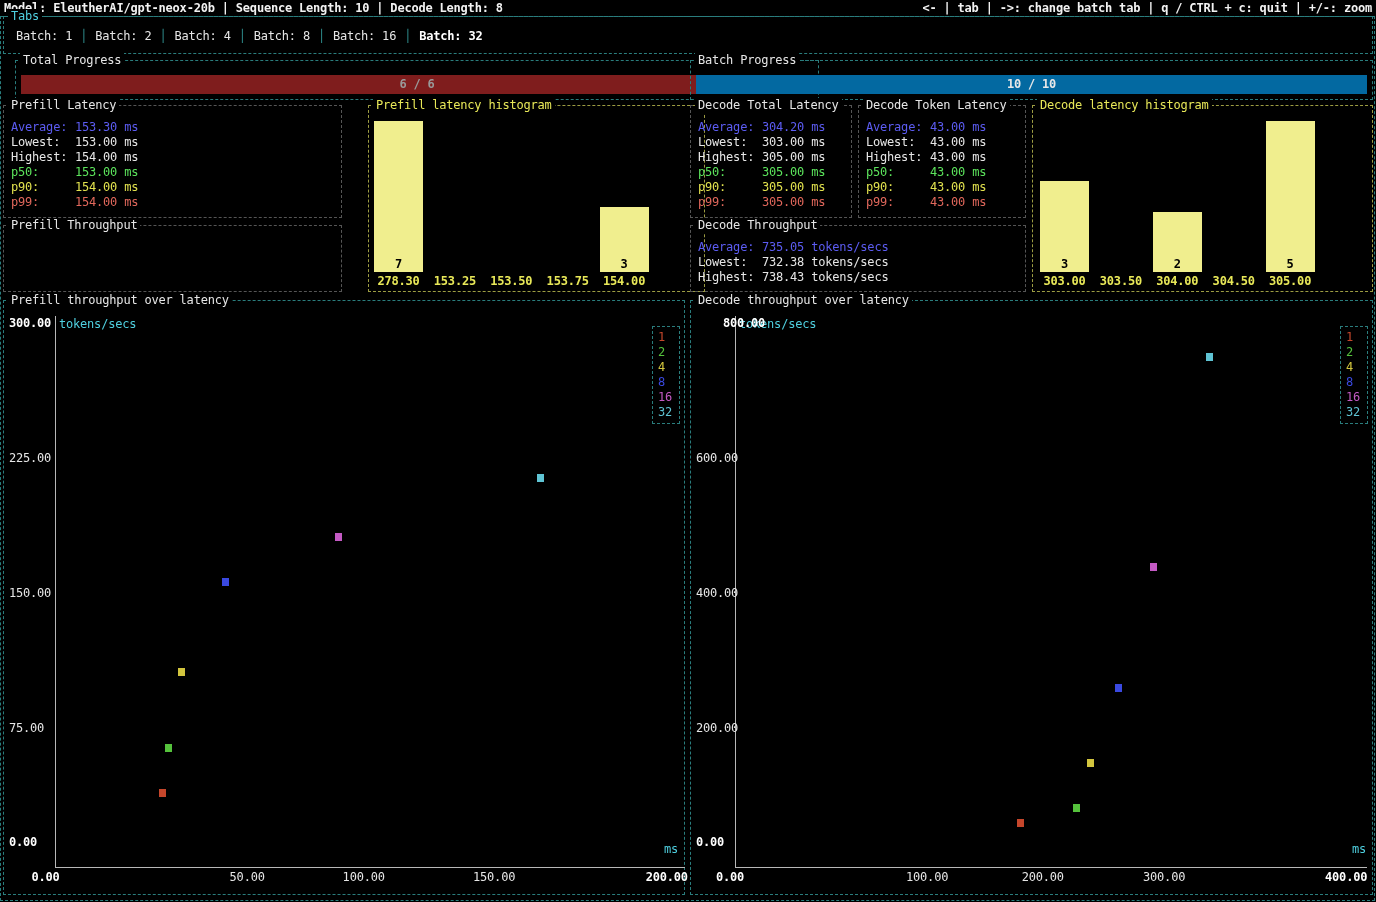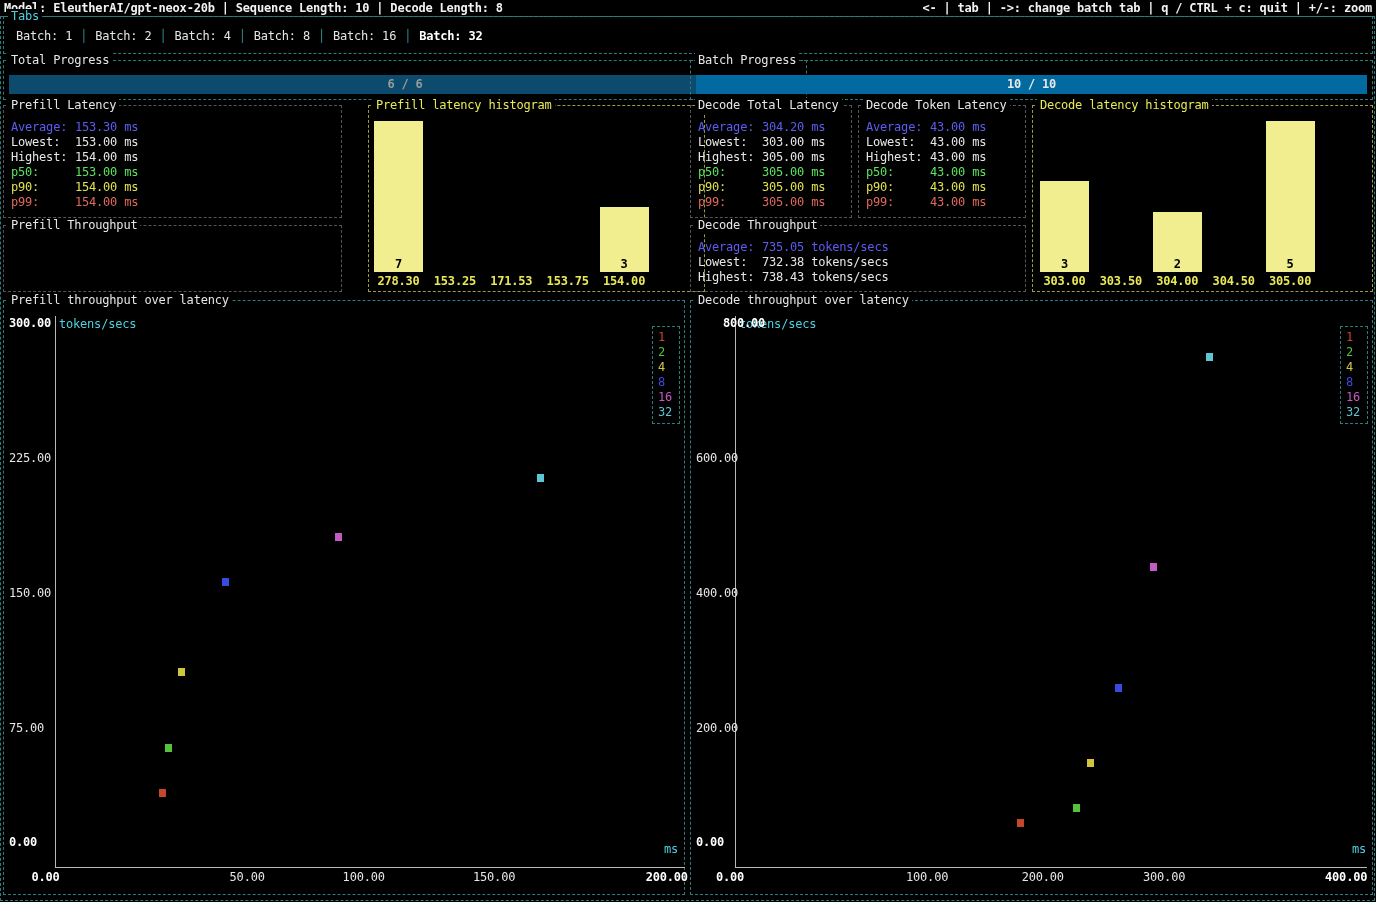--- a/index.html
+++ b/index.html
@@ -79,23 +79,23 @@
         <span class="tab">Batch: 4</span>
         <span class="tab-sep">│</span>
         <span class="tab">Batch: 8</span>
         <span class="tab-sep">│</span>
         <span class="tab">Batch: 16</span>
         <span class="tab-sep">│</span>
         <span class="tab selected">Batch: 32</span>
       </div>
   </div>
 
-  <div class="box teal" style="left:3px; top:60px; width:804px; height:40px;">
+  <div class="box teal" style="left:15px; top:60px; width:804px; height:40px;">
     <span class="title">Total Progress</span>
-    <div class="pbar" id="total-pbar" style="background: #0c4a6e; color: rgb(154, 154, 154);">
+    <div class="pbar" id="total-pbar" style="background: #7f1d1d; color: rgb(154, 154, 154);">
       <span>6 / 6</span>
     </div>
   </div>
   <div class="box teal" style="left:690px; top:60px; width:683px; height:40px;">
     <span class="title">Batch Progress</span>
     <div class="pbar" id="batch-pbar" style="background: #0369a1; color: rgb(232, 232, 232);">
       <span>10 / 10</span>
     </div>
   </div>
 
@@ -120,21 +120,21 @@
         <div class="hbar" style="left: 3px; width: 49px; height: 151px; background: rgb(240, 238, 142);">
           <span class="cnt">7</span>
         </div>
         <div class="hbar" style="left: 228.6px; width: 49px; height: 65px; background: rgb(240, 238, 142);">
           <span class="cnt">3</span>
         </div>
       </div>
     <div class="hist-labels">
         <div style="left: 3px;">278.30</div>
         <div style="left: 59.4px;">153.25</div>
-        <div style="left: 115.8px;">171.53</div>
+        <div style="left: 115.8px;">153.50</div>
         <div style="left: 172.2px;">153.75</div>
         <div style="left: 228.6px;">154.00</div>
       </div>
   </div>
 
   <div class="box" style="left:690px; top:105px; width:162px; height:113px;">
     <span class="title">Decode Total Latency</span>
     <div class="rows">
         <div class="srow c-blue"><span class="lab">Average:</span><span>304.20 ms</span></div>
         <div class="srow c-white"><span class="lab">Lowest:</span><span>303.00 ms</span></div>

